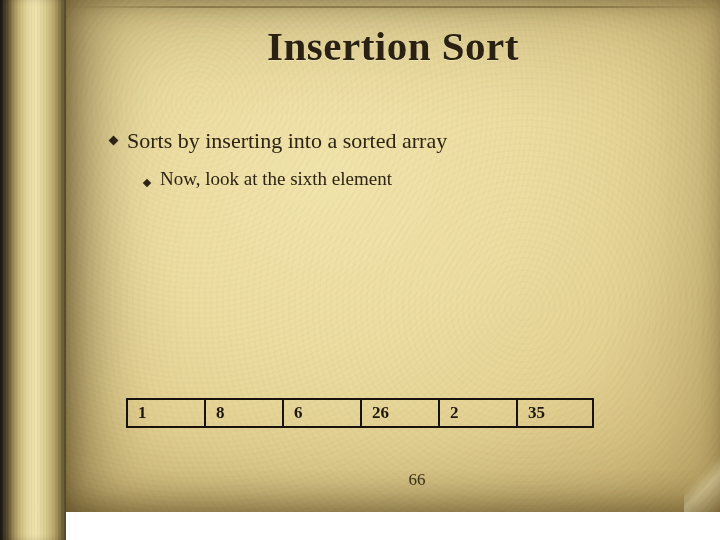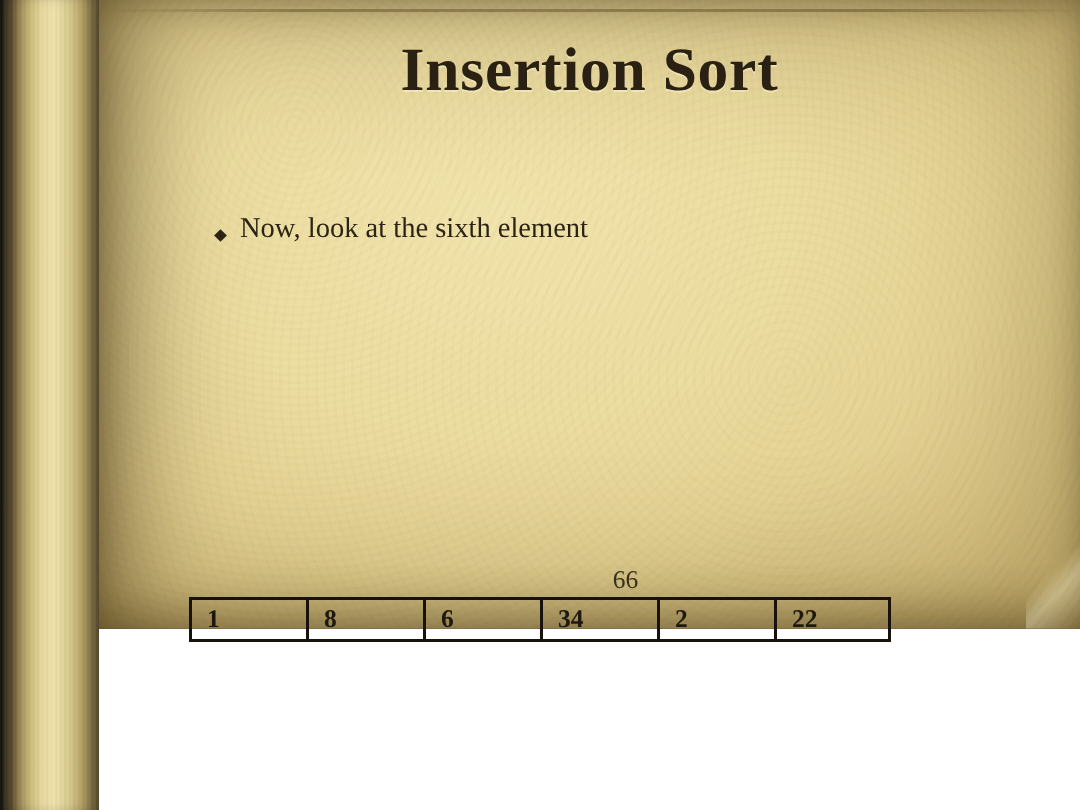--- a/index.html
+++ b/index.html
@@ -5,21 +5,21 @@
   html, body {
     margin: 0;
     padding: 0;
     width: 720px;
     height: 540px;
     overflow: hidden;
     font-family: "Georgia", "Palatino Linotype", serif;
   }
   .stage {
     width: 720px;
-    height: 419px;
+    height: 512px;
     position: relative;
     background: #2a2419;
   }
   
   .spine {
     position: absolute;
     left: 0; top: 0;
     width: 66px; height: 540px;
     background:
       linear-gradient(90deg,
@@ -172,32 +172,36 @@
 <body>
 
 <div class="stage">
   <div class="spine"></div>
   <div class="page">
     <div class="top-rule"></div>
 
     <div class="title">Insertion Sort</div>
 
     <div class="bullets">
+      <div class="b1">
+        <span class="diamond"></span>
+        <span>Sorts by inserting into a sorted array</span>
+      </div>
       <div class="b2">
         <span class="diamond small"></span>
         <span>Now, look at the sixth element</span>
       </div>
     </div>
 
     <div class="array">
       <div class="cell">1</div>
       <div class="cell">8</div>
       <div class="cell">6</div>
-      <div class="cell">34</div>
+      <div class="cell">26</div>
       <div class="cell">2</div>
-      <div class="cell">22</div>
+      <div class="cell">35</div>
     </div>
 
     <div class="pagenum">66</div>
 
     <div class="fold"></div>
   </div>
 </div>
 
 </body></html>

